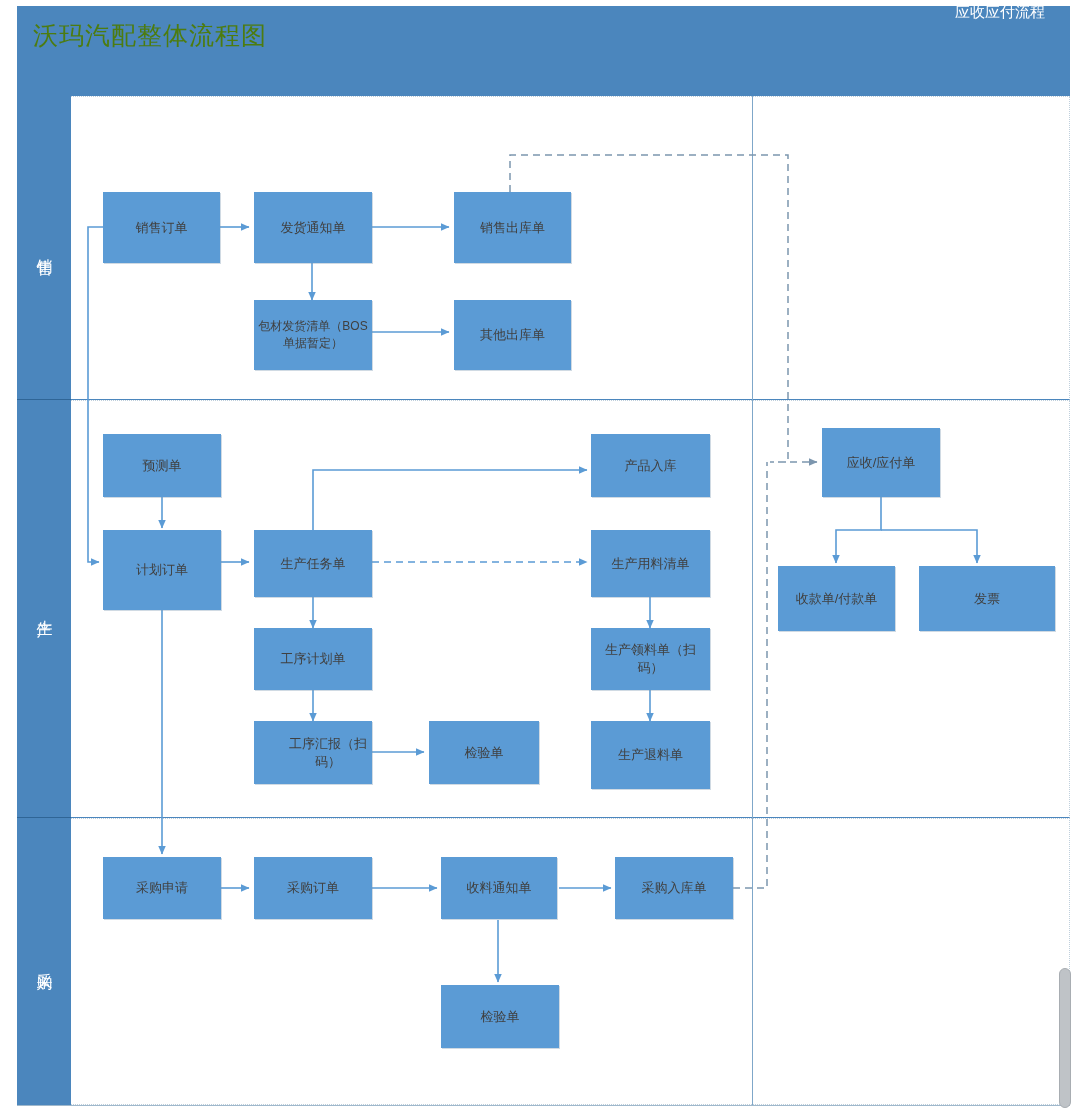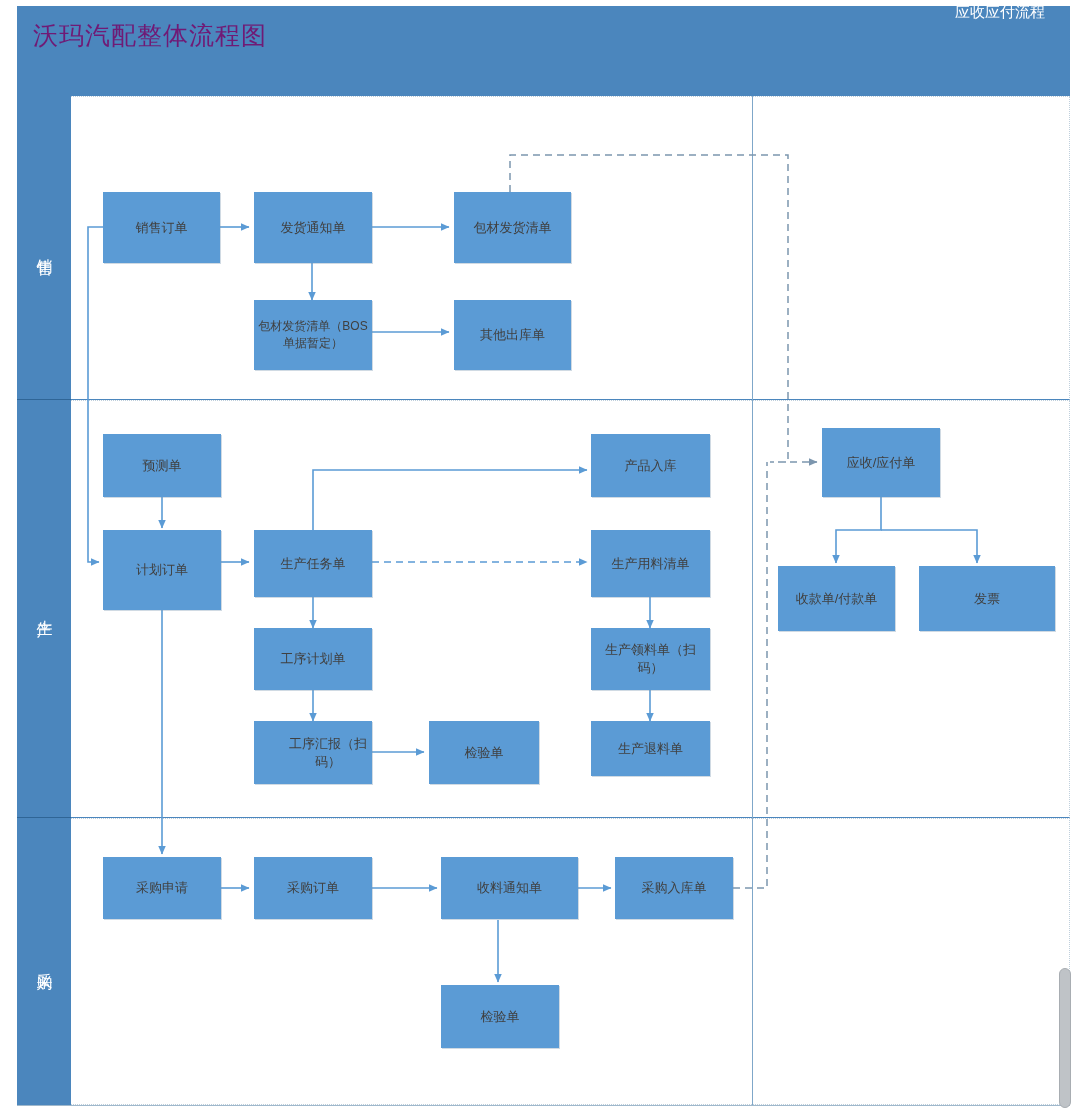--- a/index.html
+++ b/index.html
@@ -30,21 +30,21 @@
   .titlebar {
     position: absolute;
     left: 17px; top: 6px;
     width: 1053px; height: 64px;
     background: #4b86bd;
   }
   .title-text {
     position: absolute;
     left: 33px; top: 19px;
     font-size: 25px;
-    color: #701a75;
+    color: #4d7c0f;
     letter-spacing: 1px;
     white-space: nowrap;
   }
 
   
   .colheader {
     position: absolute;
     left: 17px; top: 70px;
     width: 1053px; height: 26px;
     background: #4b86bd;
@@ -213,41 +213,41 @@
       <path d="M372,562 L587,562" marker-end="url(#arw)"></path>
     </g>
     <g fill="none" stroke="#7c96ae" stroke-width="1.5" stroke-dasharray="7,5">
       <path d="M510,192 L510,155 L788,155 L788,462 L770,462 L817,462" marker-end="url(#arwg)"></path>
       <path d="M733,888 L767,888 L767,462"></path>
     </g>
   </svg>
 
   <div class="node" style="left:103px; top:192px; width:117px; height:71px;">销售订单</div>
   <div class="node" style="left:254px; top:192px; width:118px; height:71px;">发货通知单</div>
-  <div class="node" style="left:454px; top:192px; width:117px; height:71px;">包材发货清单</div>
+  <div class="node" style="left:454px; top:192px; width:117px; height:71px;">销售出库单</div>
   <div class="node" style="left:254px; top:300px; width:118px; height:70px; font-size:12px; line-height:17px;">包材发货清单（BOS单据暂定）</div>
   <div class="node" style="left:454px; top:300px; width:117px; height:70px;">其他出库单</div>
 
   <div class="node" style="left:103px; top:434px; width:118px; height:63px;">预测单</div>
   <div class="node" style="left:103px; top:530px; width:118px; height:80px;">计划订单</div>
   <div class="node" style="left:254px; top:530px; width:118px; height:67px;">生产任务单</div>
   <div class="node" style="left:254px; top:628px; width:118px; height:62px;">工序计划单</div>
   <div class="node" style="left:254px; top:721px; width:118px; height:63px;padding-left:34px;">工序汇报（扫码）</div>
   <div class="node" style="left:429px; top:721px; width:110px; height:63px;">检验单</div>
   <div class="node" style="left:591px; top:434px; width:119px; height:63px;">产品入库</div>
   <div class="node" style="left:591px; top:530px; width:119px; height:67px;">生产用料清单</div>
   <div class="node" style="left:591px; top:628px; width:119px; height:62px;">生产领料单（扫码）</div>
-  <div class="node" style="left:591px; top:721px; width:119px; height:55px;">生产退料单</div>
+  <div class="node" style="left:591px; top:721px; width:119px; height:68px;">生产退料单</div>
 
   <div class="node" style="left:822px; top:428px; width:118px; height:69px;">应收/应付单</div>
   <div class="node" style="left:778px; top:566px; width:117px; height:65px;">收款单/付款单</div>
   <div class="node" style="left:919px; top:566px; width:136px; height:65px;">发票</div>
 
   <div class="node" style="left:103px; top:857px; width:118px; height:62px;">采购申请</div>
   <div class="node" style="left:254px; top:857px; width:118px; height:62px;">采购订单</div>
-  <div class="node" style="left:441px; top:857px; width:137px; height:62px;">收料通知单</div>
+  <div class="node" style="left:441px; top:857px; width:116px; height:62px;">收料通知单</div>
   <div class="node" style="left:615px; top:857px; width:118px; height:62px;">采购入库单</div>
   <div class="node" style="left:441px; top:985px; width:118px; height:63px;">检验单</div>
 
   <div class="scrollbar-track"></div>
   <div class="scrollbar-thumb"></div>
 
 </div>
 
 </body></html>

